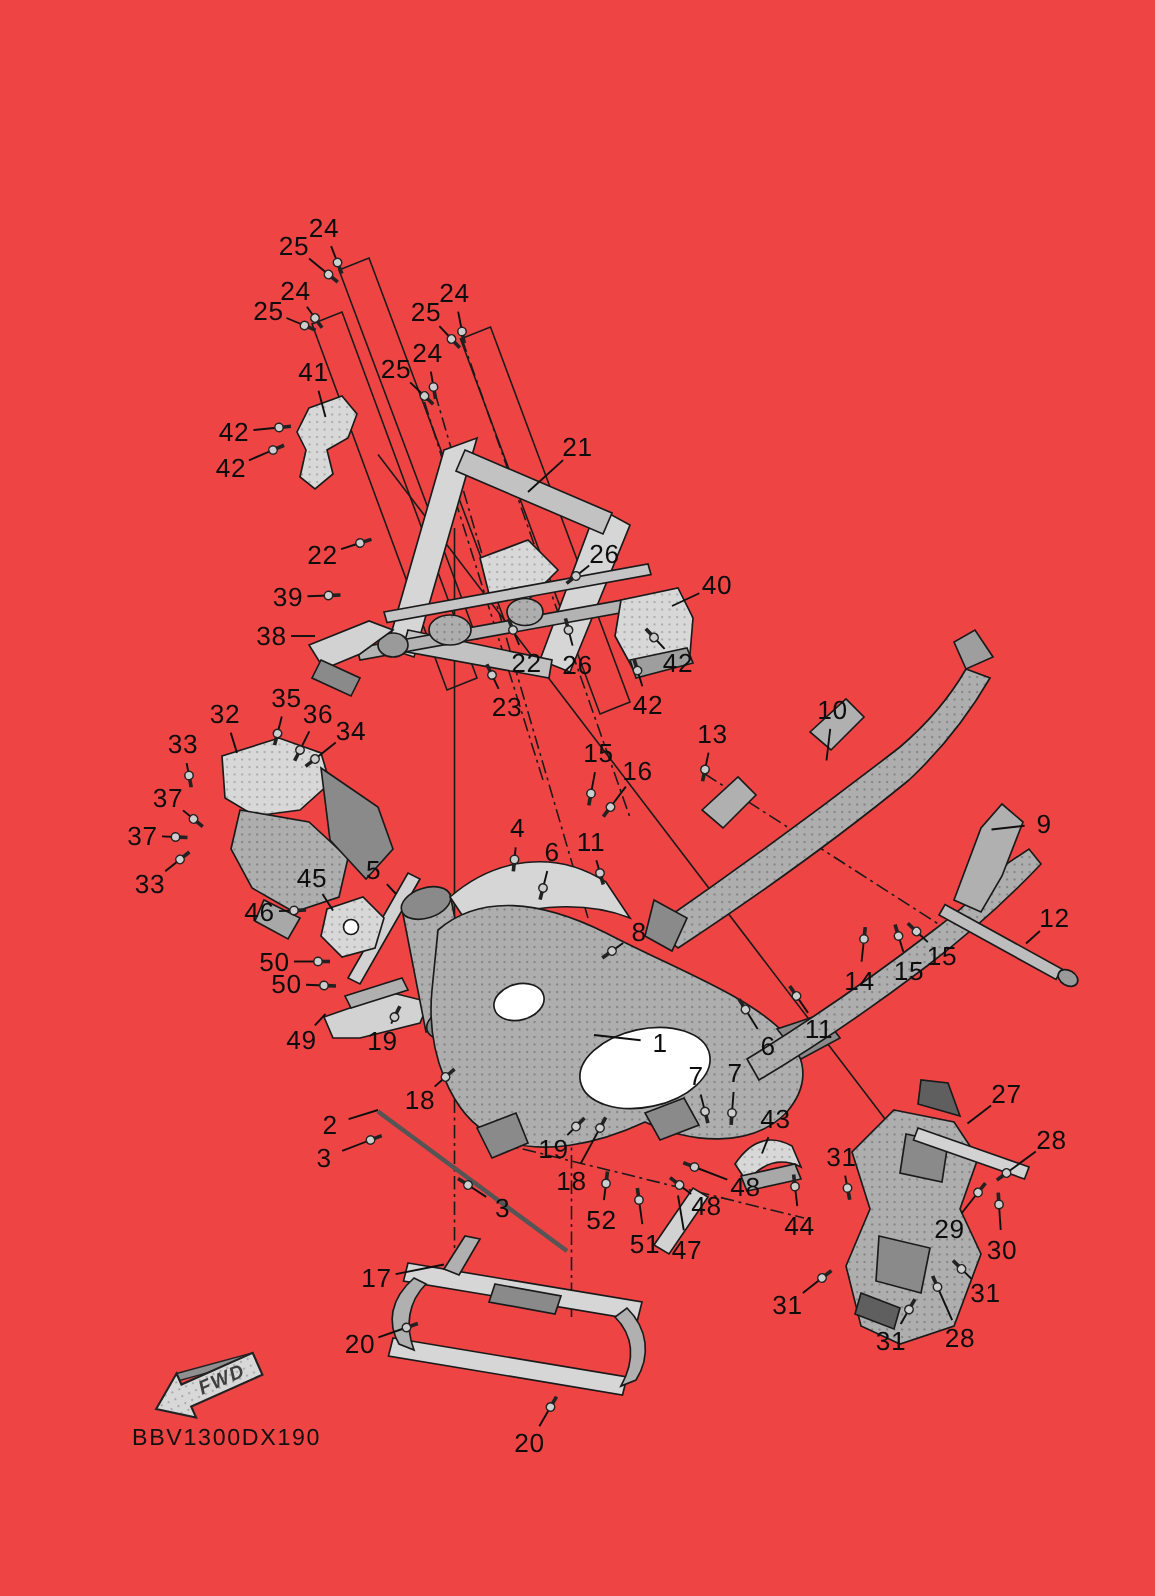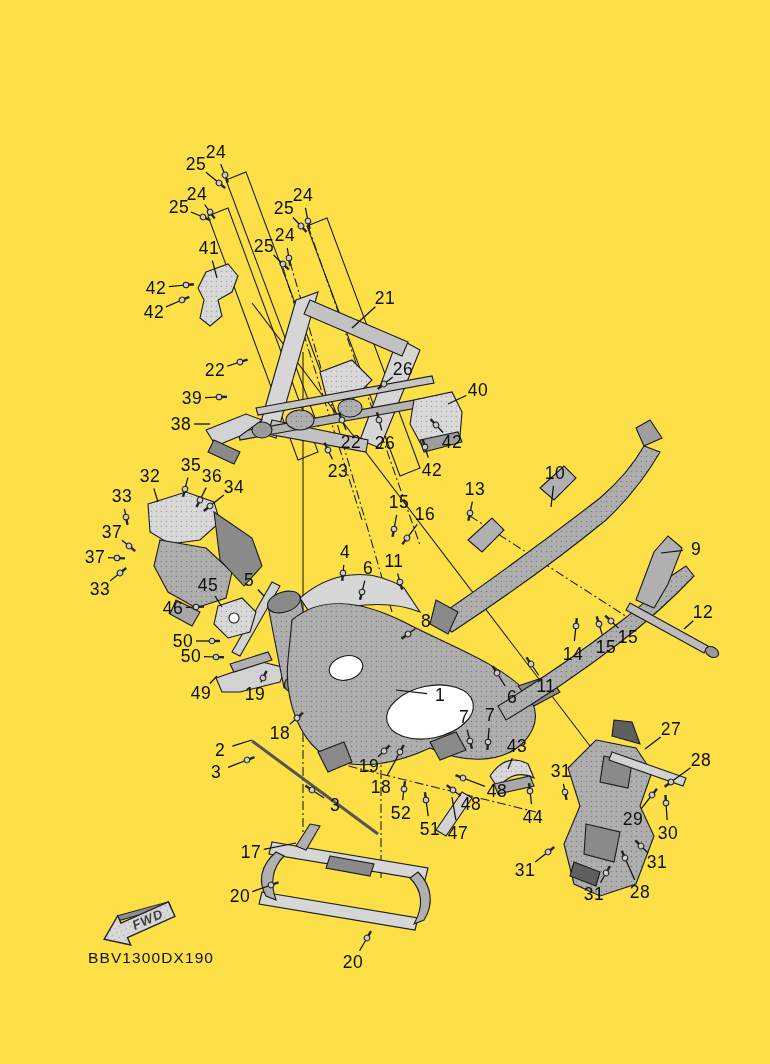--- a/index.html
+++ b/index.html
@@ -1,16 +1,16 @@
 <!DOCTYPE html>
 <html><head>
 <meta charset="utf-8">
 <style>
   html,body { margin:0; padding:0; background:#fff; }
-  .canvas { position:relative; width:770px; height:1064px; background:#fde047; overflow:hidden; }
+  .canvas { position:relative; width:770px; height:1064px; background:#ef4444; overflow:hidden; }
   svg { display:block; font-family:"Liberation Sans", sans-serif; }
   .part { stroke:#1a1a1a; stroke-width:1.1; }
   .cl   { stroke:#1a1a1a; stroke-width:1.05; fill:none; }
   .cld  { stroke:#1a1a1a; stroke-width:1.05; fill:none; stroke-dasharray:9 3 2 3; }
   .leader { stroke:#0f0f0f; stroke-width:1.25; }
   .callout-num { font-size:17.5px; fill:#0d0d0d; text-anchor:middle; letter-spacing:.4px; }
   .code { font-size:15.5px; fill:#111; letter-spacing:1.1px; }
   .fwd-text { font-size:13px; font-style:italic; font-weight:bold; fill:#3e3e3e; text-anchor:middle; letter-spacing:1px; }
 </style>
 </head>

